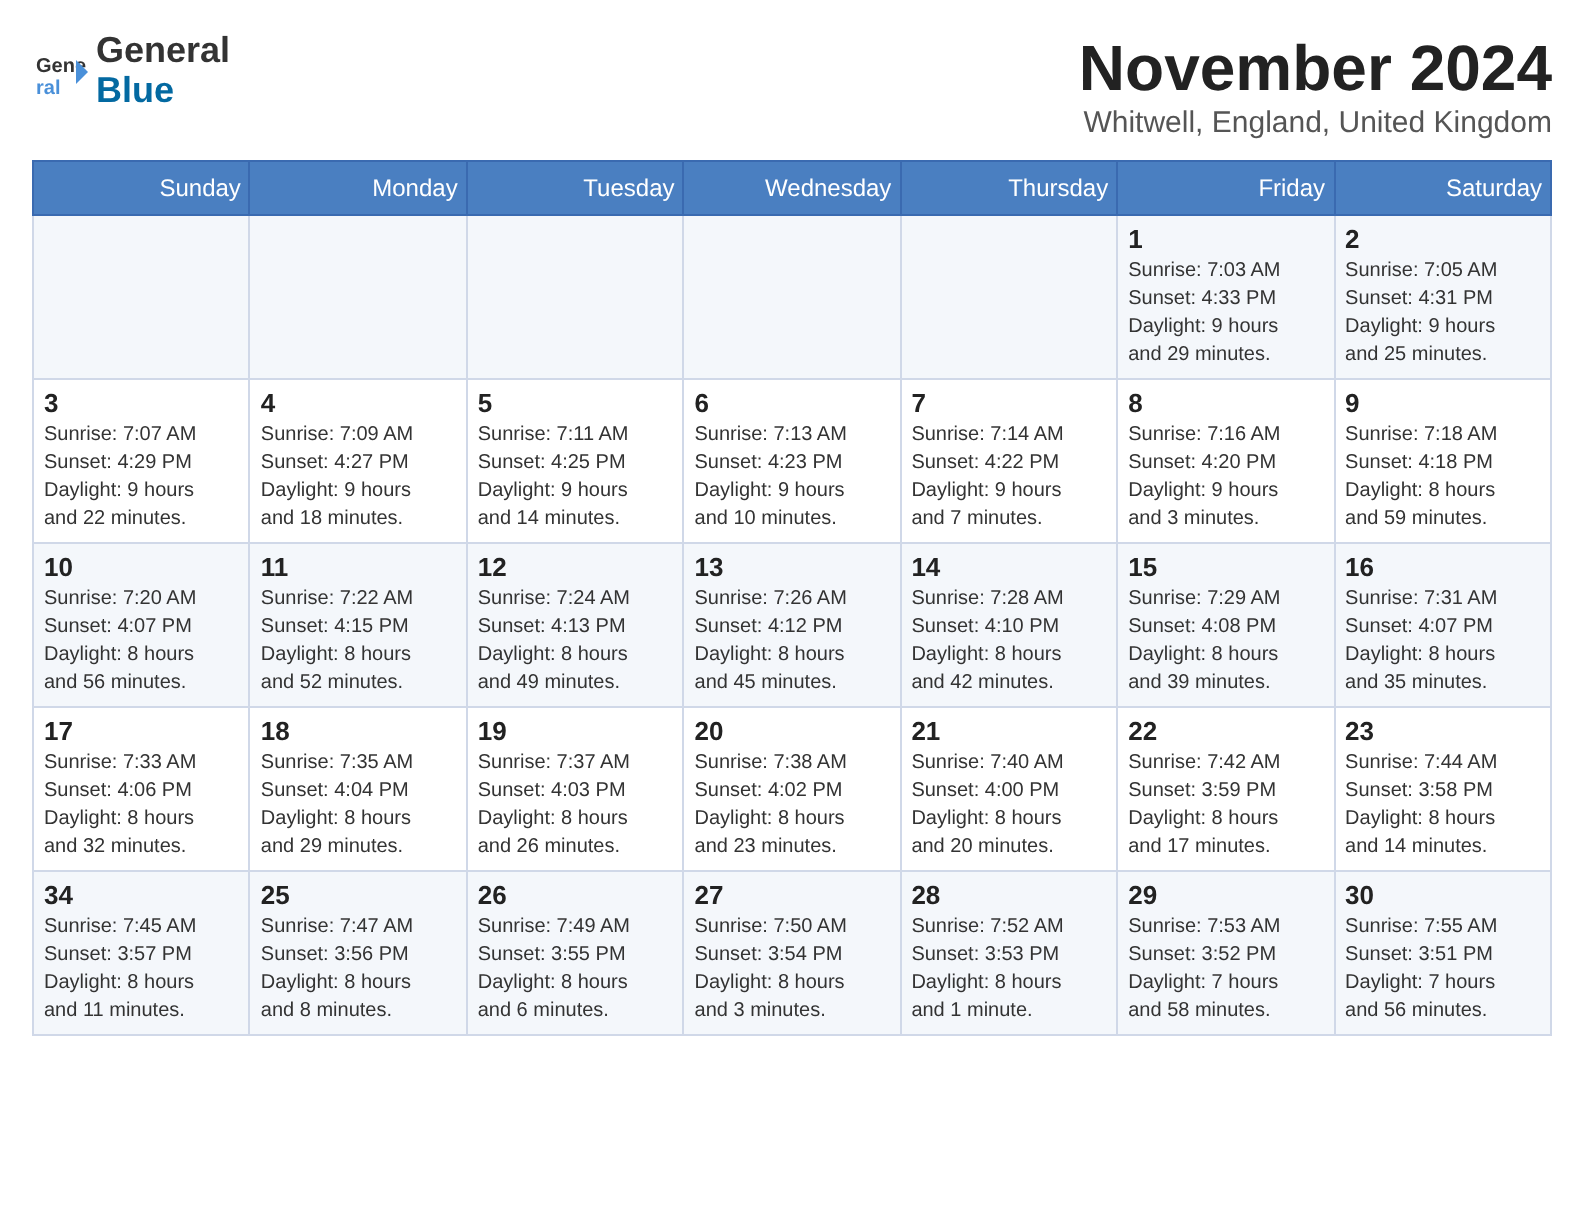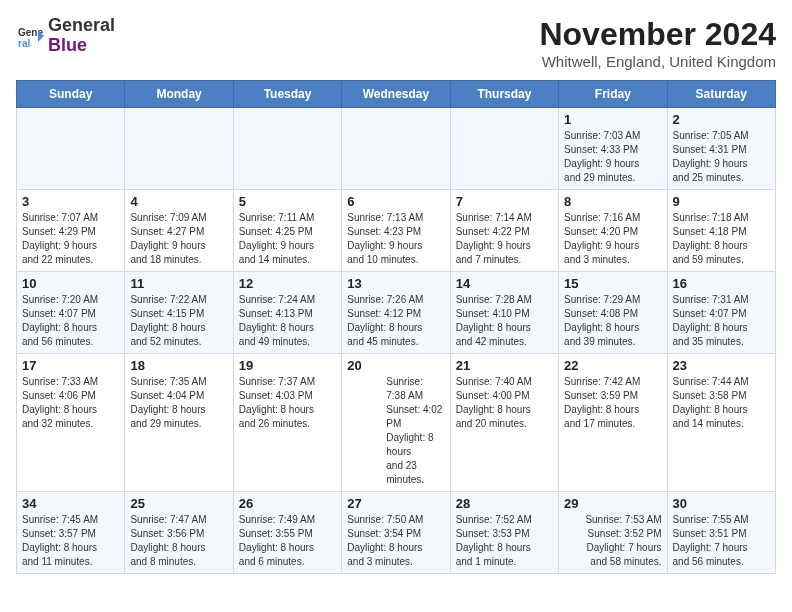--- a/index.html
+++ b/index.html
@@ -23,21 +23,21 @@
     }
     .logo-text {
       font-size: 18px;
       font-weight: bold;
       line-height: 1.1;
     }
     .logo-text span {
       display: block;
     }
     .logo-text .general { color: #333; }
-    .logo-text .blue { color: #701a75; }
+    .logo-text .blue { color: #0369a1; }
     .logo-icon {
       width: 28px;
       height: 28px;
     }
     .title-area {
       text-align: right;
     }
     .month-title {
       font-size: 32px;
       font-weight: bold;
@@ -51,23 +51,23 @@
       width: 100%;
       border-collapse: collapse;
       font-size: 11px;
     }
     thead tr {
       background-color: #4a7fc1;
       color: #fff;
     }
     thead th {
       padding: 6px 4px;
-      text-align: center;
+      text-align: right;
       font-size: 12px;
-      font-weight: bold;
+      font-weight: normal;
       border: 1px solid #3a6ab0;
     }
     tbody tr {
       background: #fff;
     }
     tbody tr:nth-child(odd) {
       background: #f4f7fb;
     }
     tbody td {
       border: 1px solid #d0d8e8;
@@ -265,21 +265,21 @@
         </td>
         <td>
           <div class="day-num">19</div>
           <div class="day-info" style="white-space: pre-line;">Sunrise: 7:37 AM
 Sunset: 4:03 PM
 Daylight: 8 hours
 and 26 minutes.</div>
         </td>
         <td>
           <div class="day-num">20</div>
-          <div class="day-info" style="white-space: pre-line; margin-left: 39px;">Sunrise: 7:38 AM
+          <div class="day-info" style="white-space: pre-line;">Sunrise: 7:38 AM
 Sunset: 4:02 PM
 Daylight: 8 hours
 and 23 minutes.</div>
         </td>
         <td>
           <div class="day-num">21</div>
           <div class="day-info" style="white-space: pre-line;">Sunrise: 7:40 AM
 Sunset: 4:00 PM
 Daylight: 8 hours
 and 20 minutes.</div>
@@ -330,21 +330,21 @@
         </td>
         <td>
           <div class="day-num">28</div>
           <div class="day-info" style="white-space: pre-line;">Sunrise: 7:52 AM
 Sunset: 3:53 PM
 Daylight: 8 hours
 and 1 minute.</div>
         </td>
         <td>
           <div class="day-num">29</div>
-          <div class="day-info" style="white-space: pre-line; text-align: right;">Sunrise: 7:53 AM
+          <div class="day-info" style="white-space: pre-line;">Sunrise: 7:53 AM
 Sunset: 3:52 PM
 Daylight: 7 hours
 and 58 minutes.</div>
         </td>
         <td>
           <div class="day-num">30</div>
           <div class="day-info" style="white-space: pre-line;">Sunrise: 7:55 AM
 Sunset: 3:51 PM
 Daylight: 7 hours
 and 56 minutes.</div>

